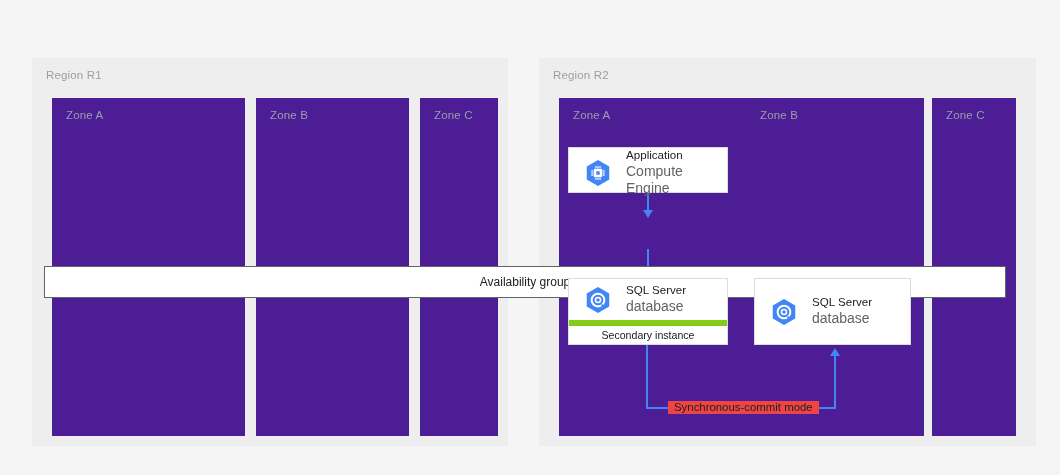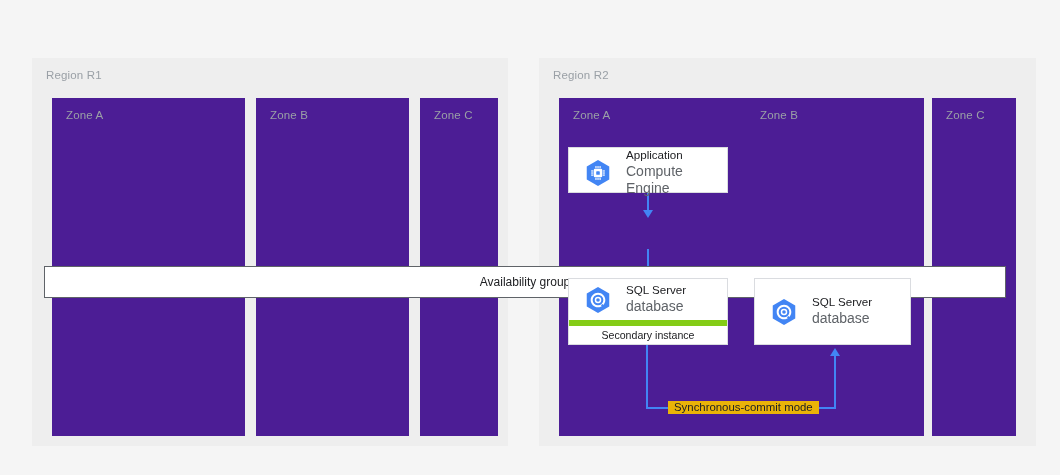--- a/index.html
+++ b/index.html
@@ -65,21 +65,21 @@
     border-top: 8px solid #4285f4;
   }
   .arrow-up {
     position: absolute; width: 0; height: 0;
     border-left: 5px solid transparent; border-right: 5px solid transparent;
     border-bottom: 8px solid #4285f4;
   }
   .sync-label {
     position: absolute;
     font-size: 11.4px; color: #202124;
-    background: #eab308;
+    background: #ef4444;
     padding: 0 6px; line-height: 13px;
     white-space: nowrap;
   }
 </style>
 </head>
 <body>
 
 <div id="stage">
 
 

